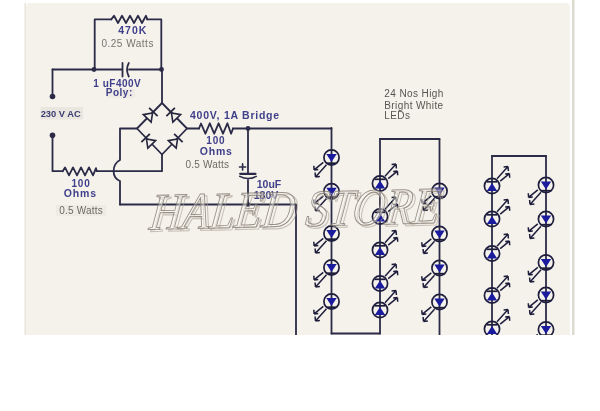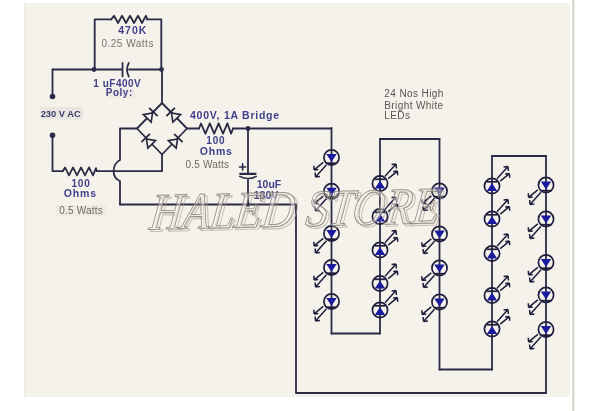--- a/index.html
+++ b/index.html
@@ -1,16 +1,16 @@
 <!DOCTYPE html>
 <html><head>
 <meta charset="utf-8">
 <style>
 html,body{margin:0;padding:0;background:#ffffff;}
-.page{position:relative;width:600px;height:411px;background:#ffffff;font-family:"Liberation Sans",sans-serif;overflow:hidden;}
+.page{position:relative;width:600px;height:335px;background:#ffffff;font-family:"Liberation Sans",sans-serif;overflow:hidden;}
 </style>
 </head>
 <body>
 <div class="page">
 <svg width="600" height="411" viewBox="0 0 600 411" xmlns="http://www.w3.org/2000/svg">
 <defs>
 <g id="ledd">
 <circle cx="0" cy="0" r="7.6" fill="none" stroke="#1e1e3c" stroke-width="1.7"></circle>
 <polygon points="-5.2,-3.6 5.2,-3.6 0,4.4" fill="#1b1b9e" stroke="none"></polygon>
 <line x1="-5.4" y1="5.7" x2="5.4" y2="5.7" stroke="#1e1e3c" stroke-width="1.7"></line>

